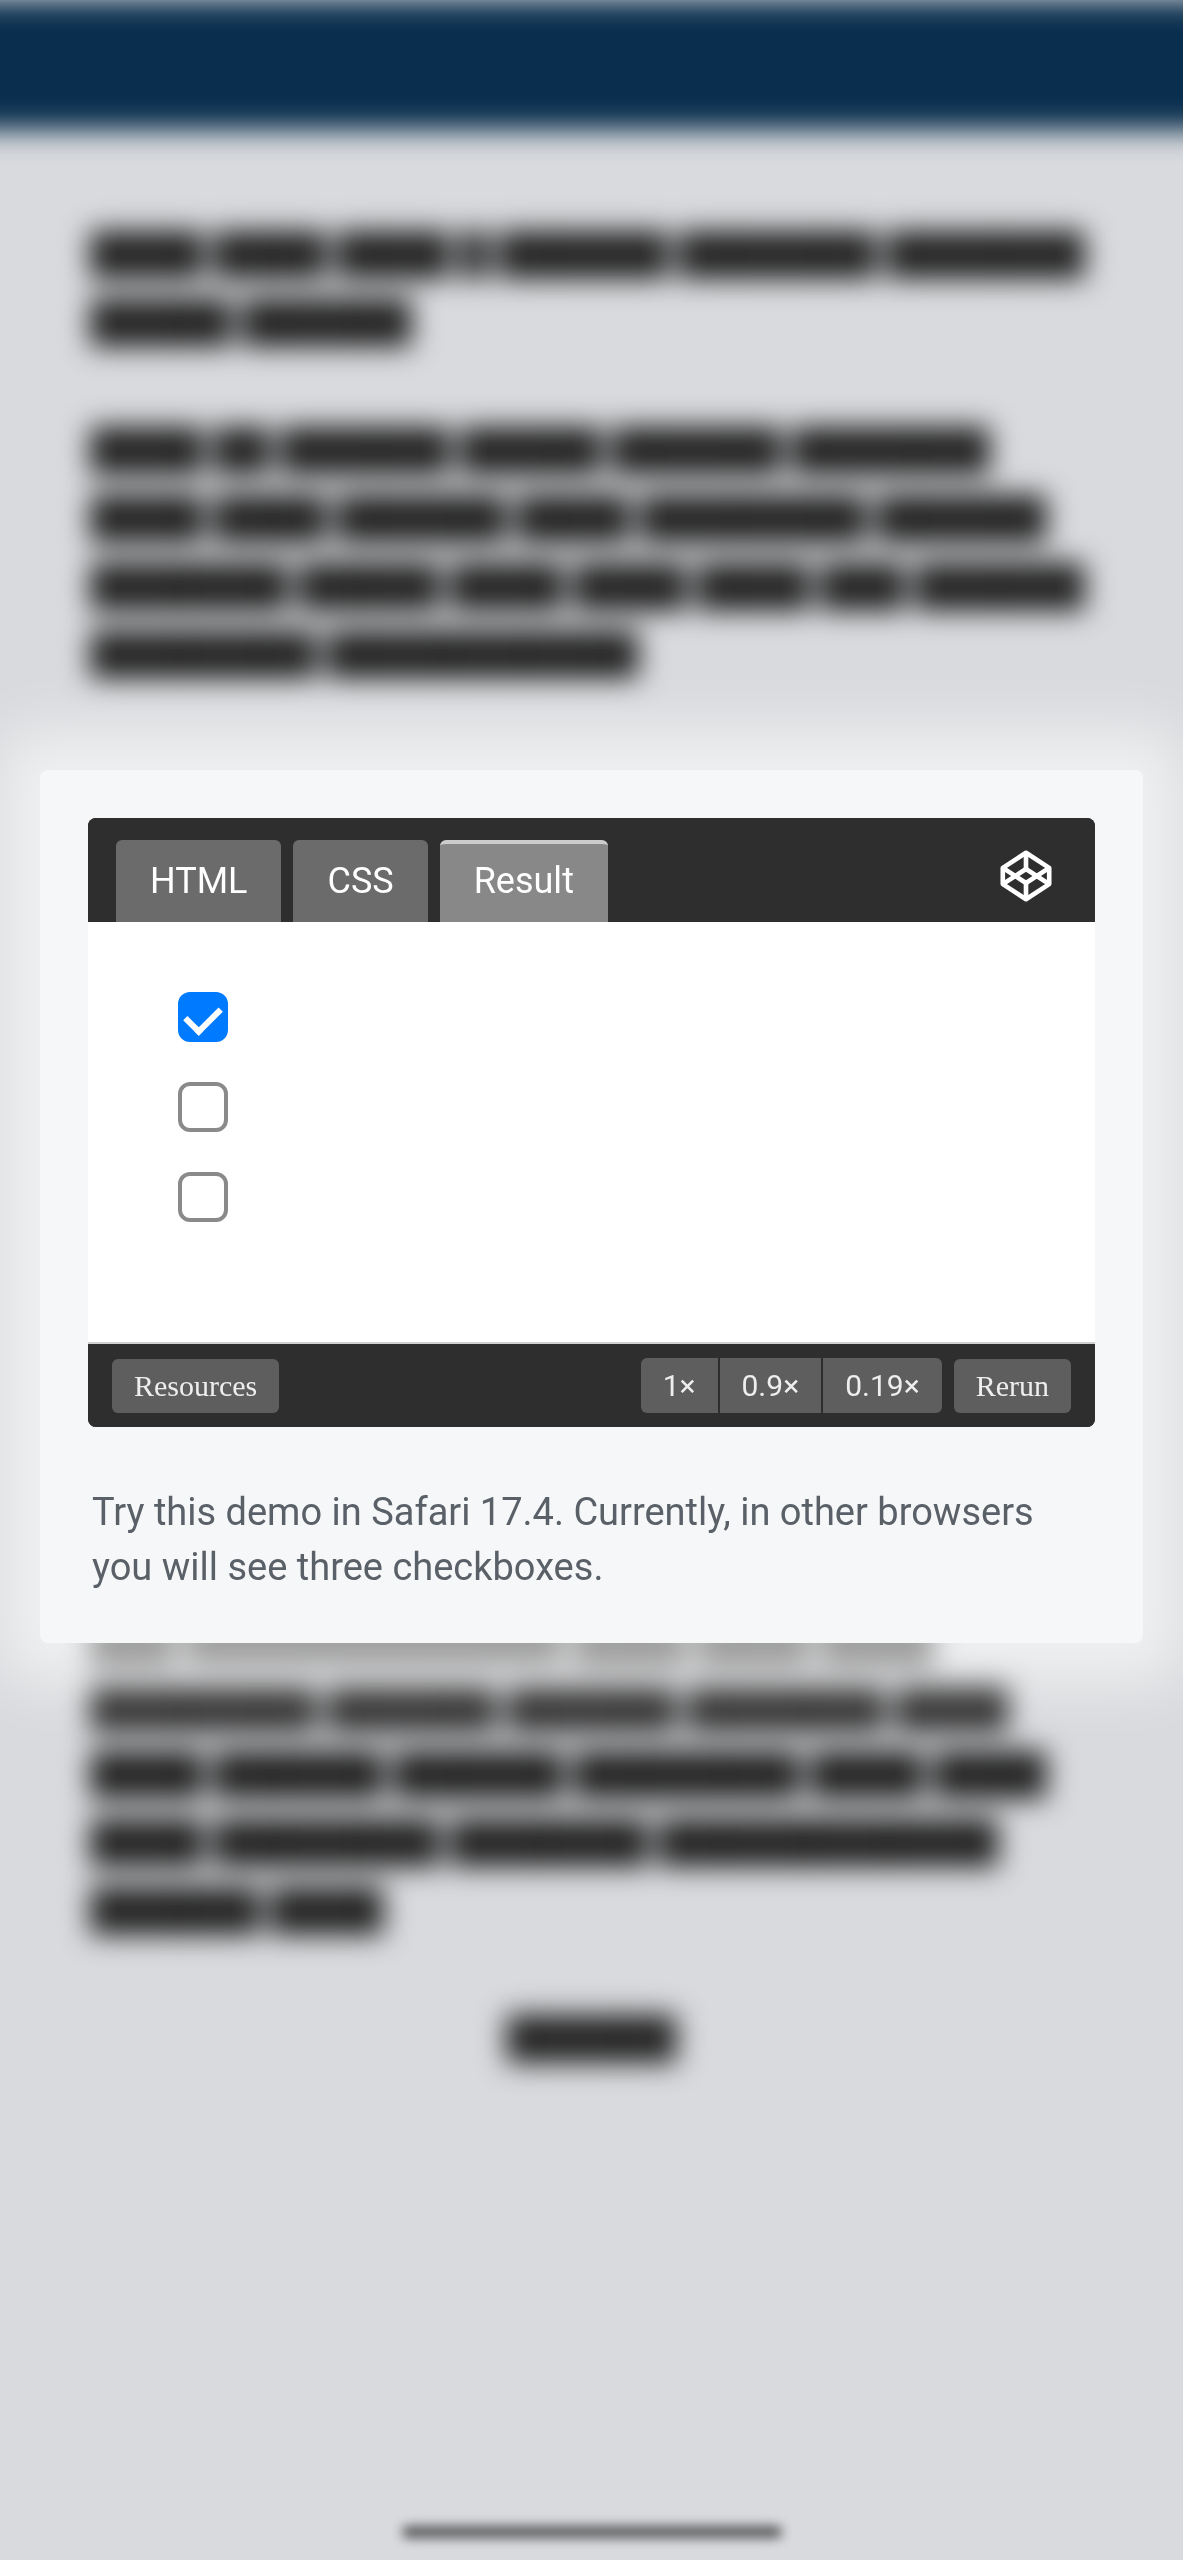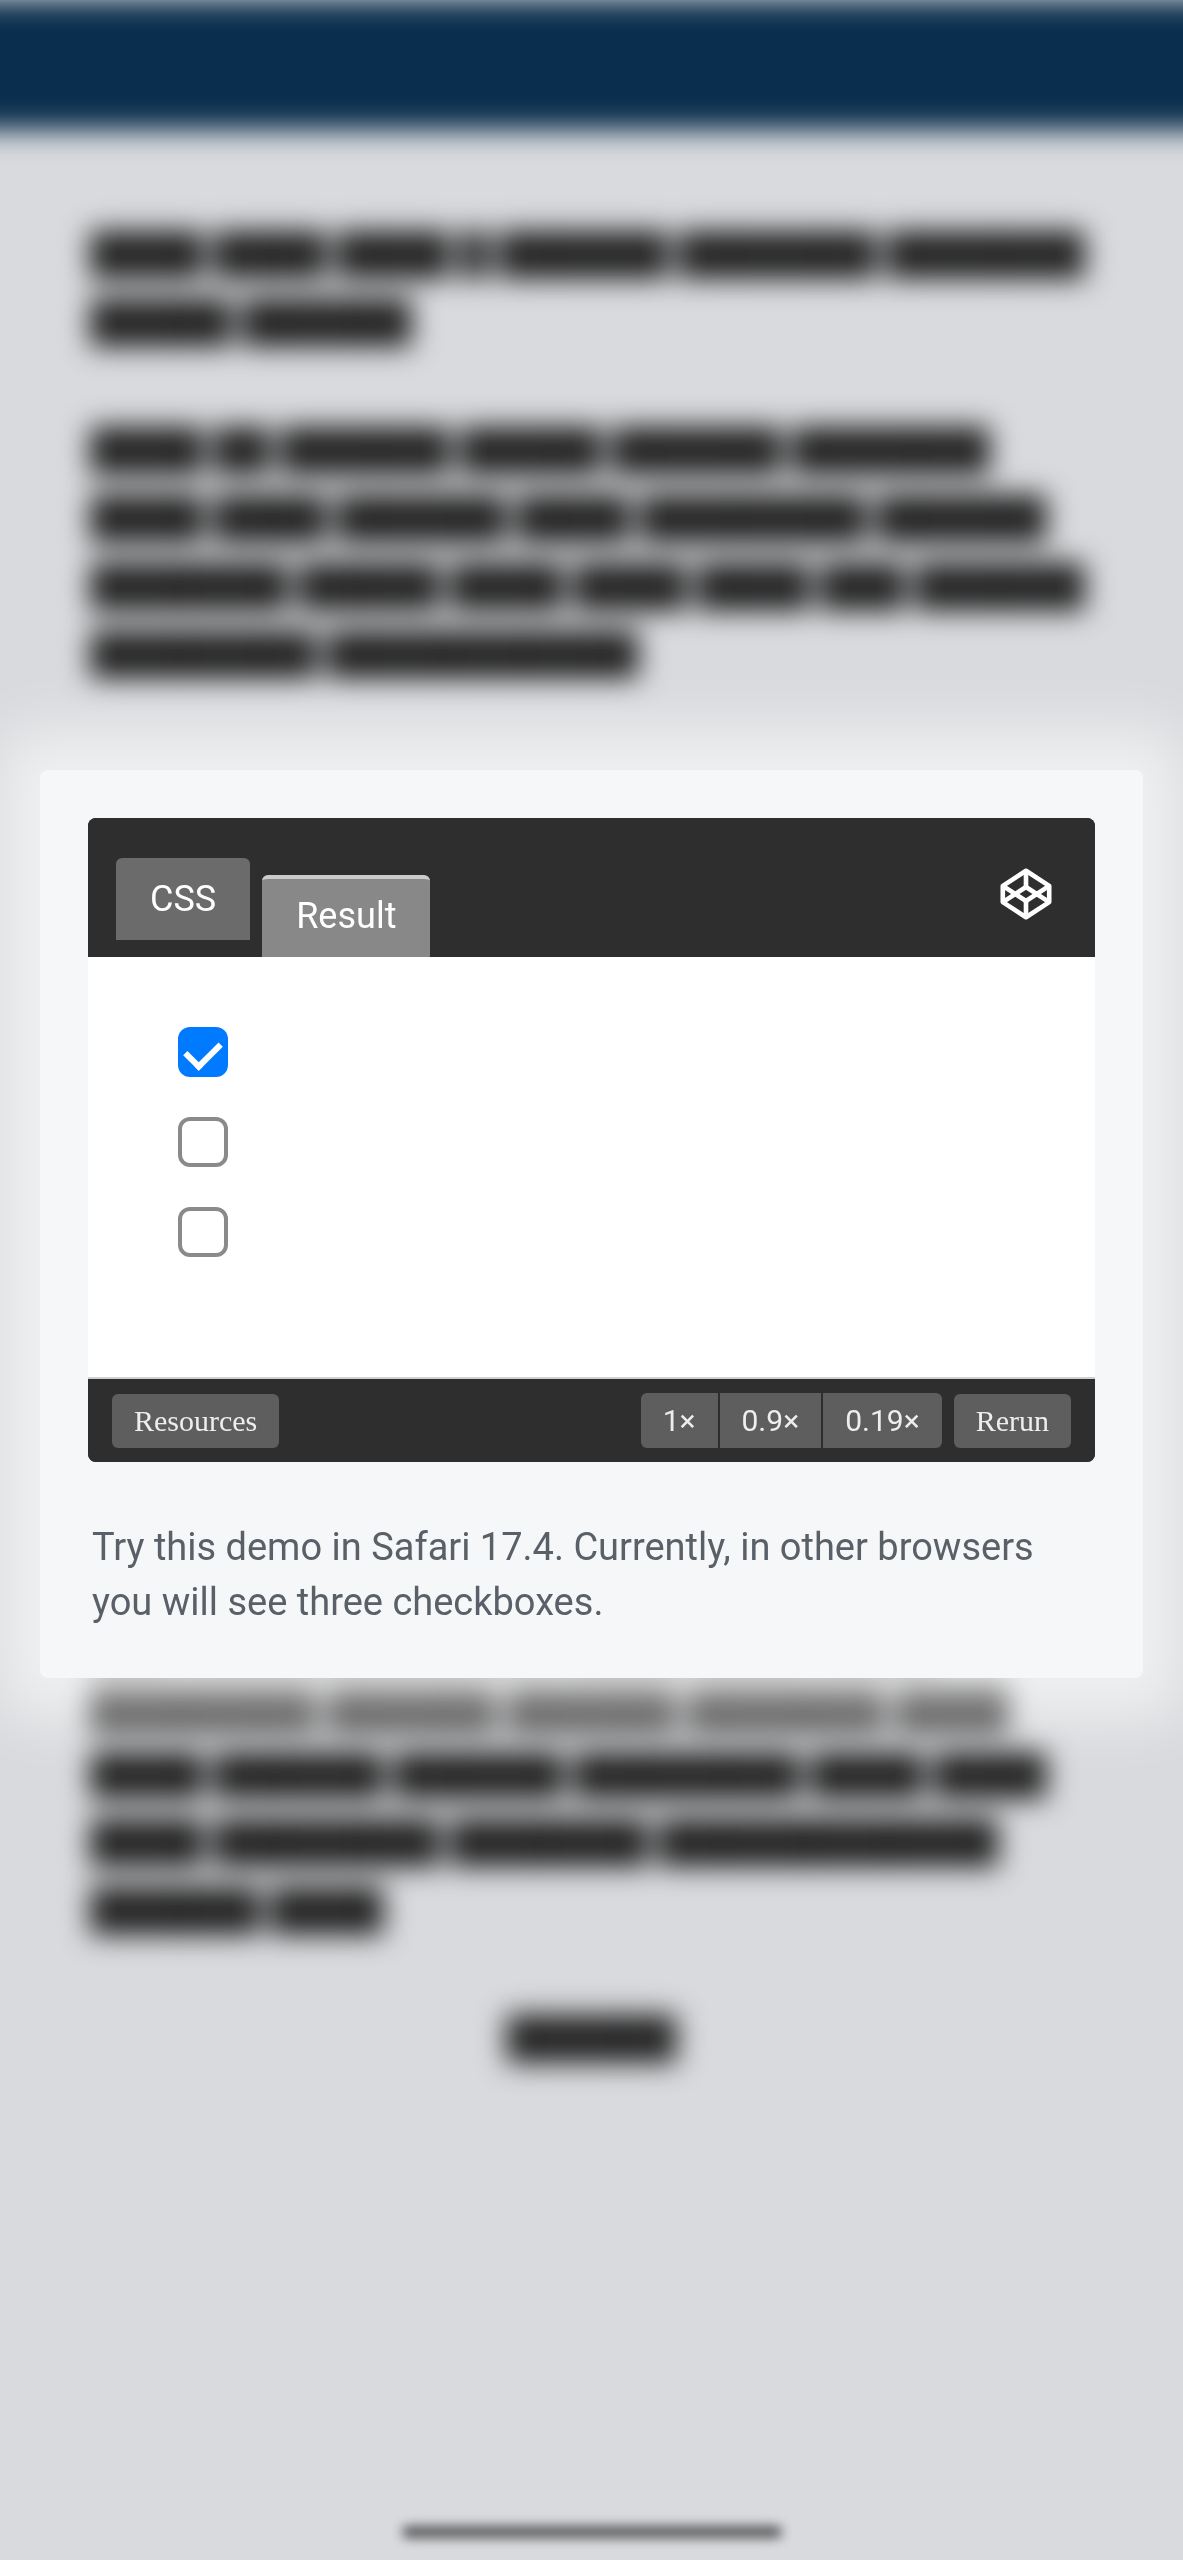--- a/index.html
+++ b/index.html
@@ -64,21 +64,20 @@
       padding: 20px 34px;
       border-radius: 6px 6px 0 0;
       font-size: 36px;
       font-weight: 400;
       cursor: pointer;
     }
     .tab.active {
       background: #888888;
       border-top: 4px solid #ccc;
       padding-top: 16px;
-      margin-top: 35px;
     }
     .tabs-spacer { flex: 1; }
     .codepen-icon {
       width: 58px;
       height: 58px;
       margin-right: 12px;
       margin-bottom: 10px;
       color: #fff;
     }
     .result-pane {
@@ -172,20 +171,21 @@
     <div class="para">████ ██ ██████ █████ ██████ ███████ ████ ████ ██████ ████ ████████ ██████ ███████ █████ ████ ████ ████ ███ ██████ ████████ ███████████</div>
     <div style="height:720px"></div>
     <div class="para">████████ ████ ██████ ██████ ██████ █████ ███████ <span class="link">████ ████ ██████</span> ████ ██ ███ <span class="link">██████ ███████</span> ████ ████ ████ ████████ ██████ ██████ ███████ ████ ████ ██████ ██████ ████████ ████ ████ ████ ████████ ███████ ████████████ ██████ ████</div>
     <div class="para" style="text-align:center">██████</div>
   </div>
 </div>
 
 <div class="main-card">
   <div class="codepen-embed">
     <div class="codepen-tabs">
+      <div class="tab">HTML</div>
       <div class="tab">CSS</div>
       <div class="tab active">Result</div>
       <div class="tabs-spacer"></div>
       <div class="codepen-icon">
         <svg viewBox="0 0 100 100" fill="none" stroke="#fff" stroke-width="8" stroke-linejoin="round">
           <polygon points="50,10 90,36 90,64 50,90 10,64 10,36"></polygon>
           <polyline points="10,36 50,62 90,36"></polyline>
           <polyline points="10,64 50,38 90,64"></polyline>
           <line x1="50" y1="10" x2="50" y2="38"></line>
           <line x1="50" y1="62" x2="50" y2="90"></line>

